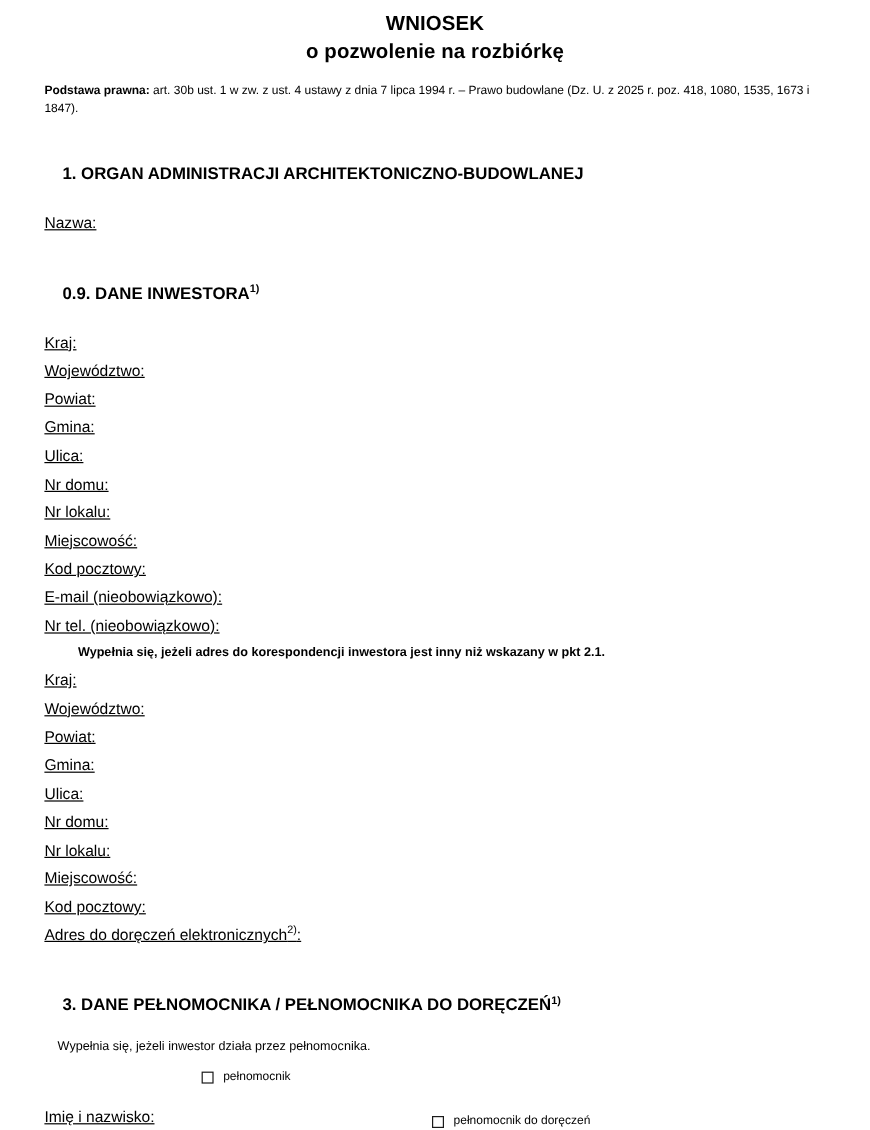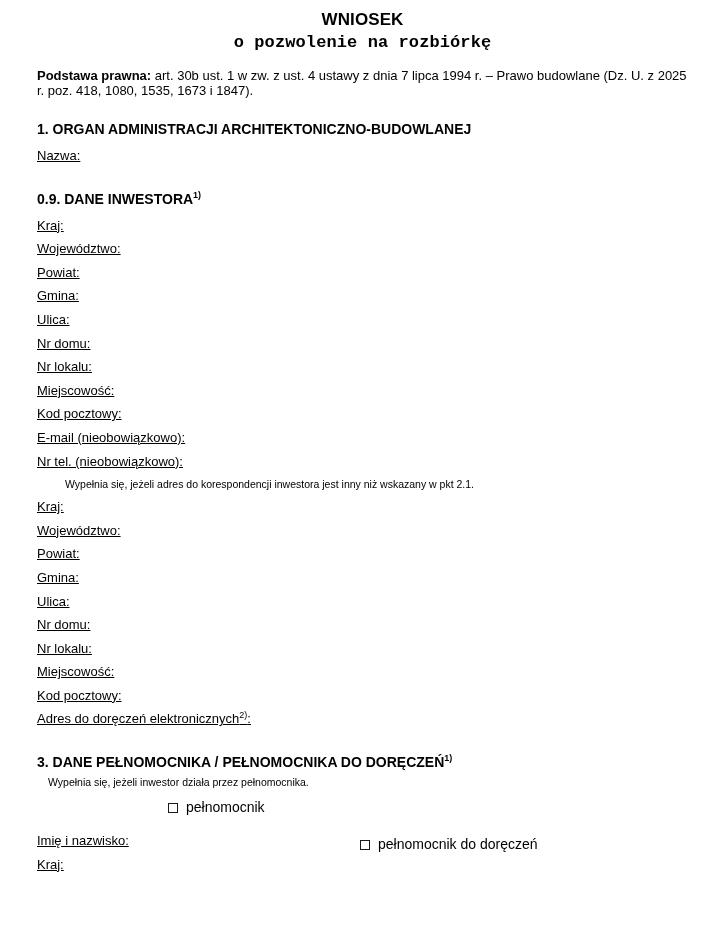--- a/index.html
+++ b/index.html
@@ -29,61 +29,61 @@
     text-align: center;
     font-weight: bold;
     font-size: 17px;
     line-height: 23px;
     margin: 0;
     padding-top: 8px;
     letter-spacing: 0.1px;
   }
   .doc-title .t-line { display: block; }
   .doc-title .t-line.l1 { font-size: 17px; }
-  .doc-title .t-line.l2 { font-size: 17px; font-family: Liberation Mono, monospace; }
+  .doc-title .t-line.l2 { font-size: 17px; }
   .doc-title .t-line.l3 { font-size: 17px; }
 
   
   .legal-basis {
     margin: 0;
     padding-top: 14px;
-    font-size: 13px;
+    font-size: 10px;
     line-height: 15px;
     text-align: left;
   }
   .legal-basis .lb-label {
     font-weight: bold;
   }
 
   
   .section-heading {
     font-weight: bold;
     font-size: 14px;
     line-height: 18px;
-    margin: 0;
+    margin: 15px;
   }
   .section-heading sup {
     font-size: 9px;
     font-weight: bold;
     vertical-align: super;
     line-height: 0;
   }
   .sec-1 { padding-top: 22px; }
   .sec-21 { padding-top: 22px; }
   .sec-22 { padding-top: 22px; }
   .sec-3  { padding-top: 22px; }
 
   
   .note {
     font-size: 10.5px;
     line-height: 14px;
     margin: 0;
     padding-top: 4px;
   }
-  .note.indent-wide { padding-left: 28px; }
+  .note.indent-wide { padding-left: 28px; font-weight: bold; }
   .note.indent-narrow { padding-left: 11px; }
 
   
   .field-list {
     list-style: none;
     margin: 0;
     padding: 0;
     text-decoration: underline;
   }
   .field-list.after-heading { padding-top: 6px; }
@@ -103,21 +103,21 @@
   .checkbox-row {
     position: relative;
     height: 26px;
     padding-top: 10px;
   }
   .cb-option {
     position: absolute;
     top: 10px;
     display: flex;
     align-items: center;
-    font-size: 14px;
+    font-size: 10px;
     line-height: 17px;
     white-space: nowrap;
   }
   .cb-option.opt-1 { left: 131px; }
   .cb-option.opt-2 { left: 323px; margin-top: 37px; }
   .cb-box {
     display: inline-block;
     width: 10px;
     height: 10px;
     border: 1px solid #1a1a1a;

